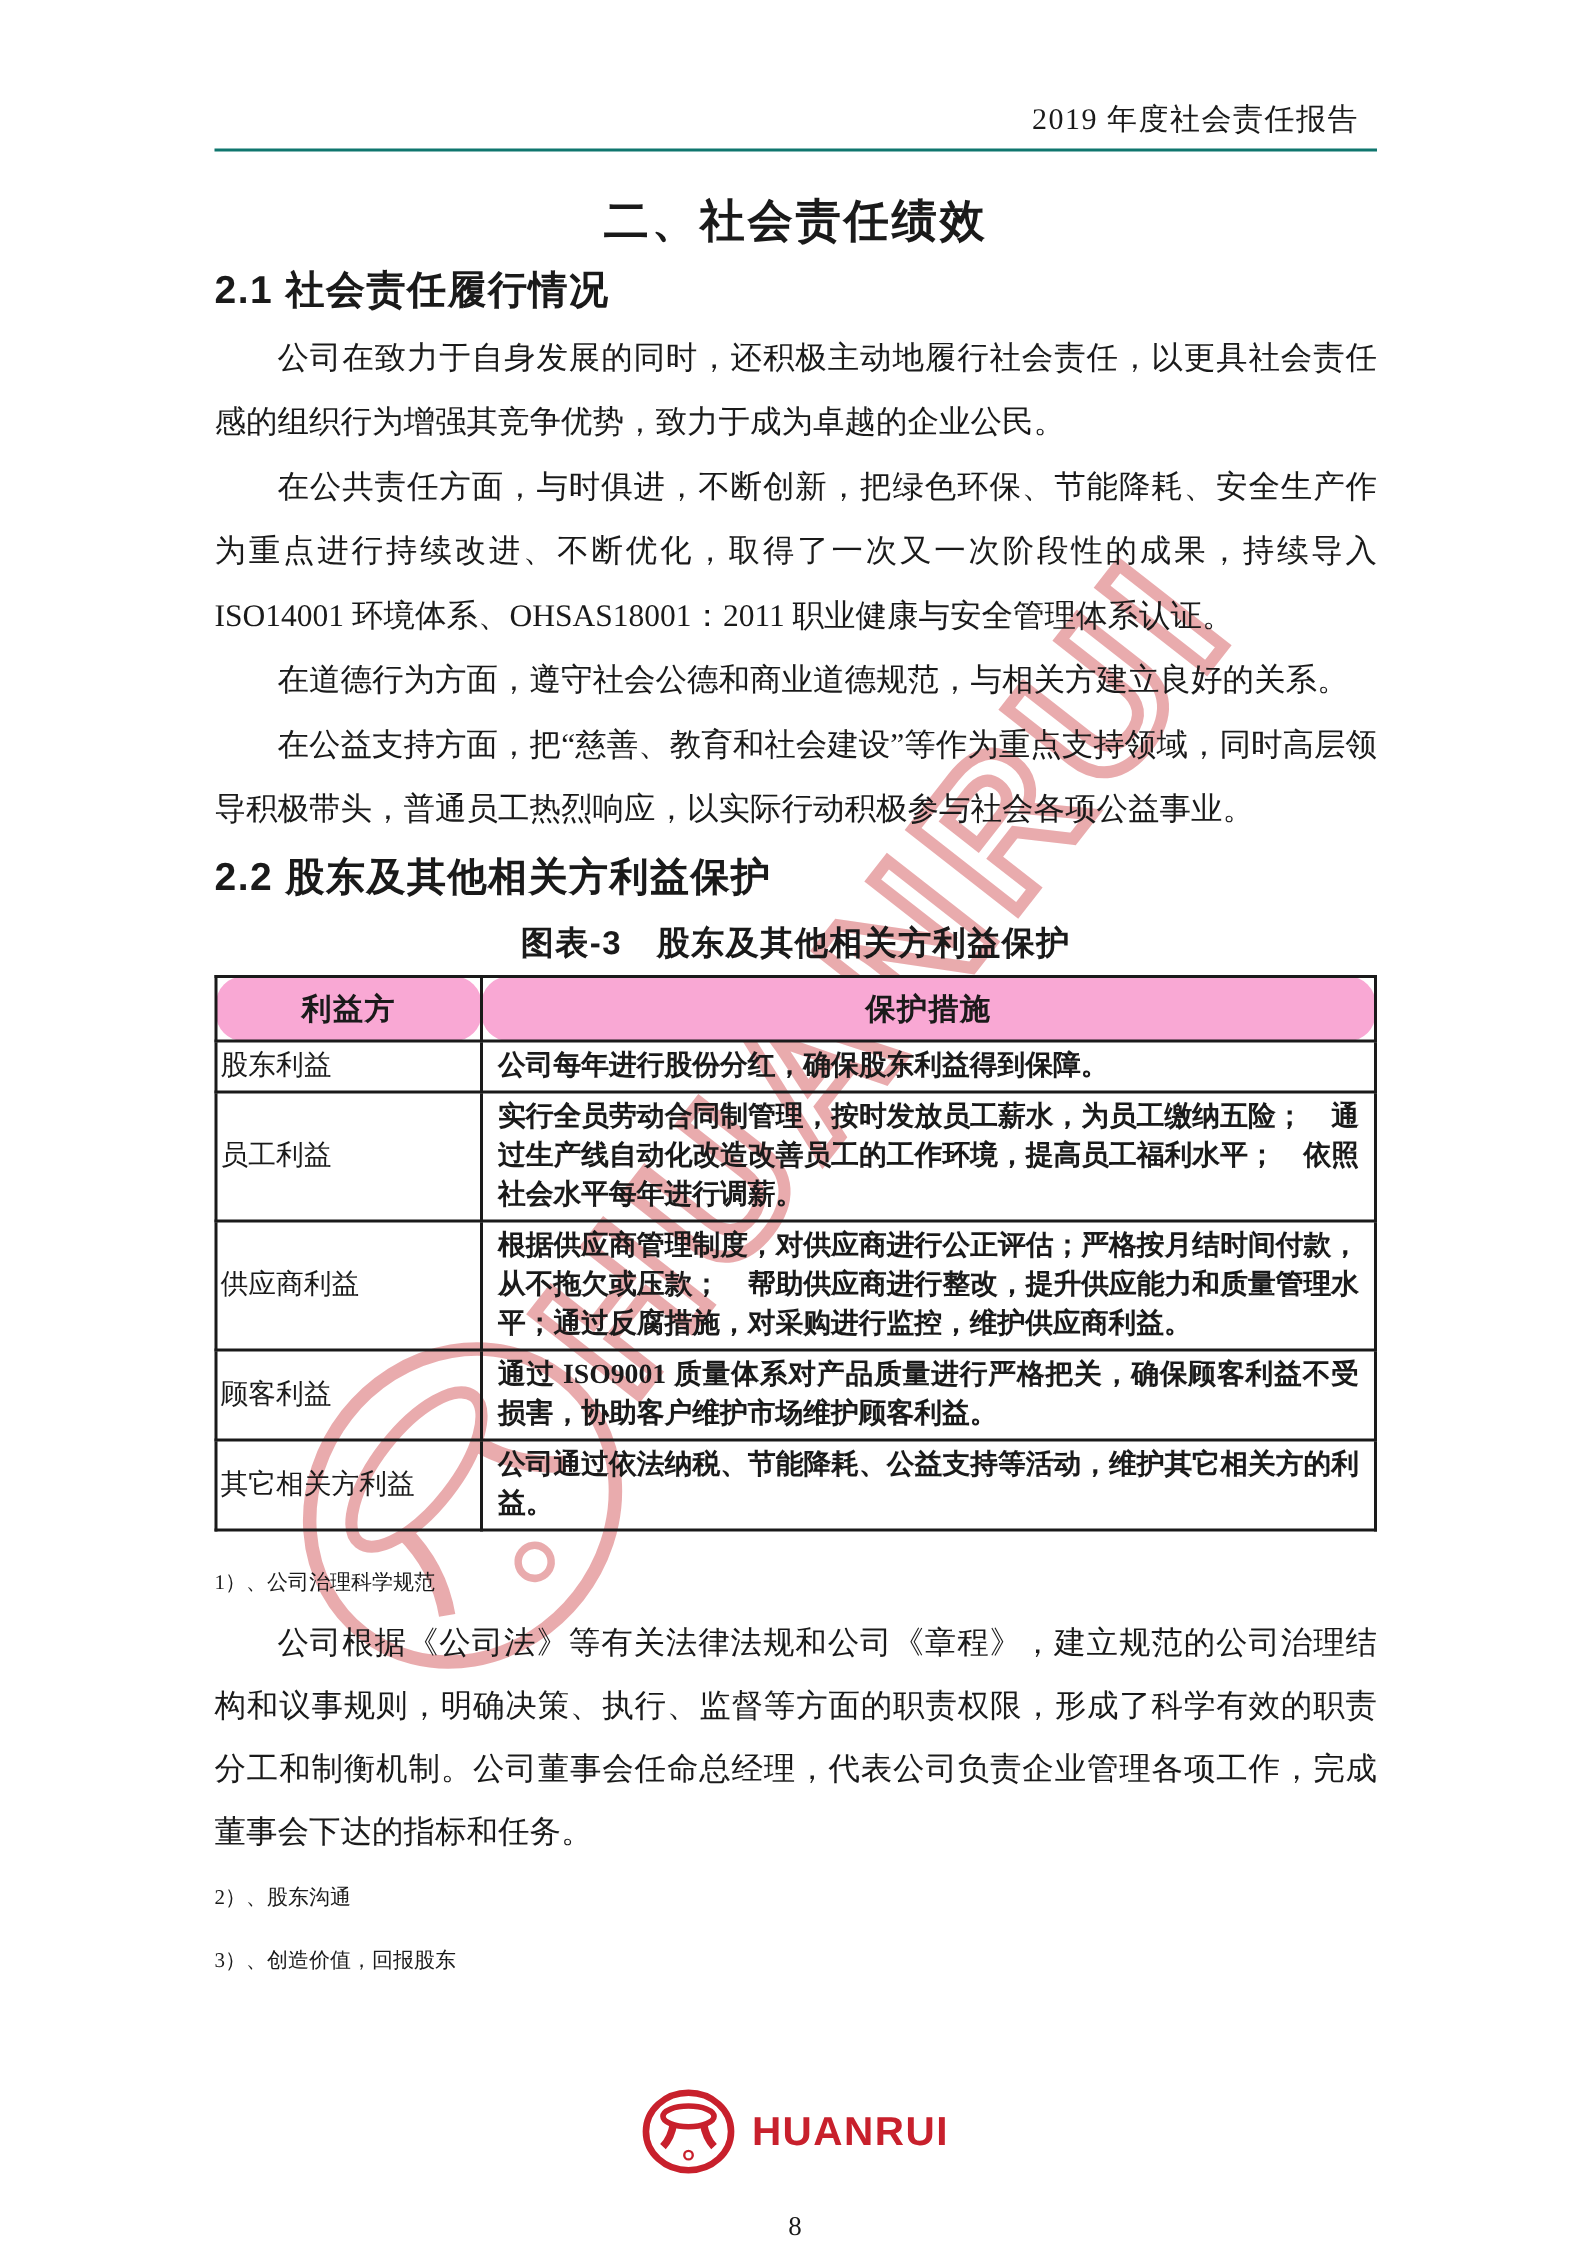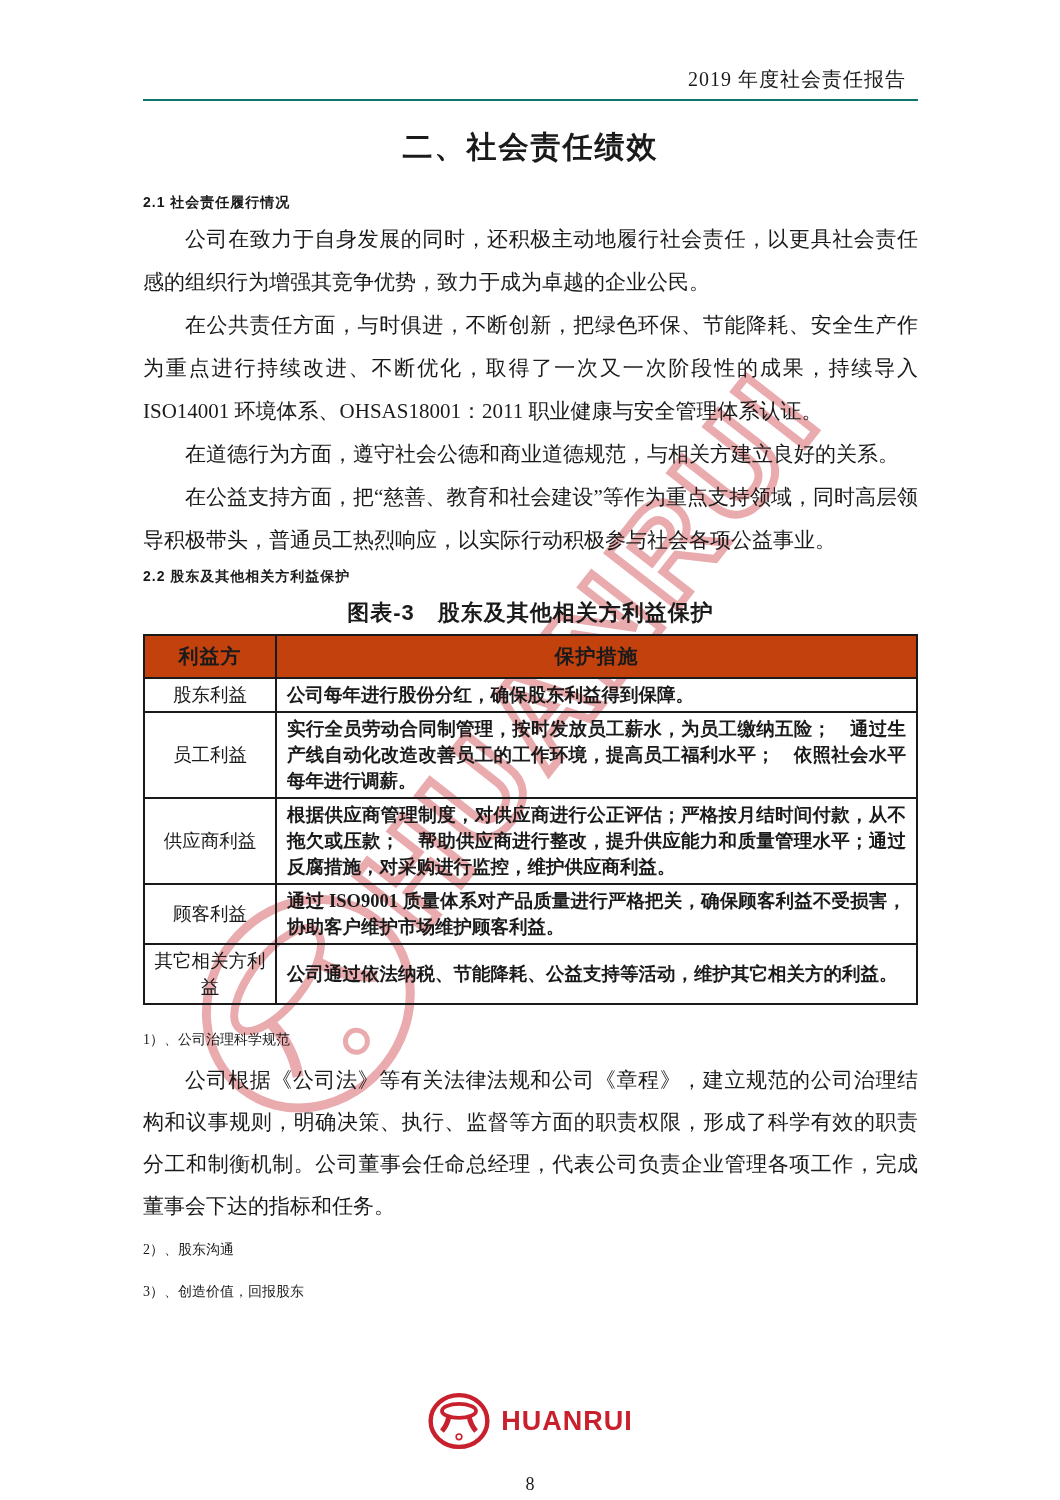--- a/index.html
+++ b/index.html
@@ -43,23 +43,23 @@
   .main-title {
     margin-top: 26px;
     text-align: center;
     font-family: "Liberation Sans", "DejaVu Sans", sans-serif;
     font-size: 30px;
     font-weight: bold;
     letter-spacing: 2px;
   }
 
   .sec-heading {
-    margin: 26px 0 0 0;
-    font-family: "Liberation Sans", "DejaVu Sans", sans-serif;
-    font-size: 14px;
+    margin: 8px 0 0 0;
+    font-family: "Liberation Sans", "DejaVu Sans", sans-serif;
+    font-size: 26px;
     font-weight: bold;
     letter-spacing: 1px;
   }
   .sec-heading.s22 { margin-top: 6px; }
 
   .body-para {
     margin: 0;
     font-size: 21px;
     line-height: 43px;
     text-indent: 2em;
@@ -78,35 +78,36 @@
 
   table.stakeholder {
     width: 100%;
     border-collapse: collapse;
     margin-top: 6px;
   }
   table.stakeholder th, table.stakeholder td {
     border: 2px solid #1a1a1a;
   }
   table.stakeholder th {
-    background: #c2410c;
+    background: #f9a8d4;
     font-family: "Liberation Sans", "DejaVu Sans", sans-serif;
     font-size: 20px;
     font-weight: bold;
     padding: 7px 4px;
     letter-spacing: 1px;
+    border-radius: 18px;
   }
   table.stakeholder td {
     font-size: 18.5px;
     line-height: 26px;
     padding: 3px 10px;
   }
   table.stakeholder td.party {
-    width: 132px;
-    text-align: center;
+    width: 177px;
+    text-align: left;
     padding: 3px 2px;
   }
   table.stakeholder td.measures { text-align: justify; font-weight: bold; }
 
   .items { margin-top: 14px; }
   .item-heading {
     margin: 0;
     font-size: 14px;
     line-height: 42px;
   }

